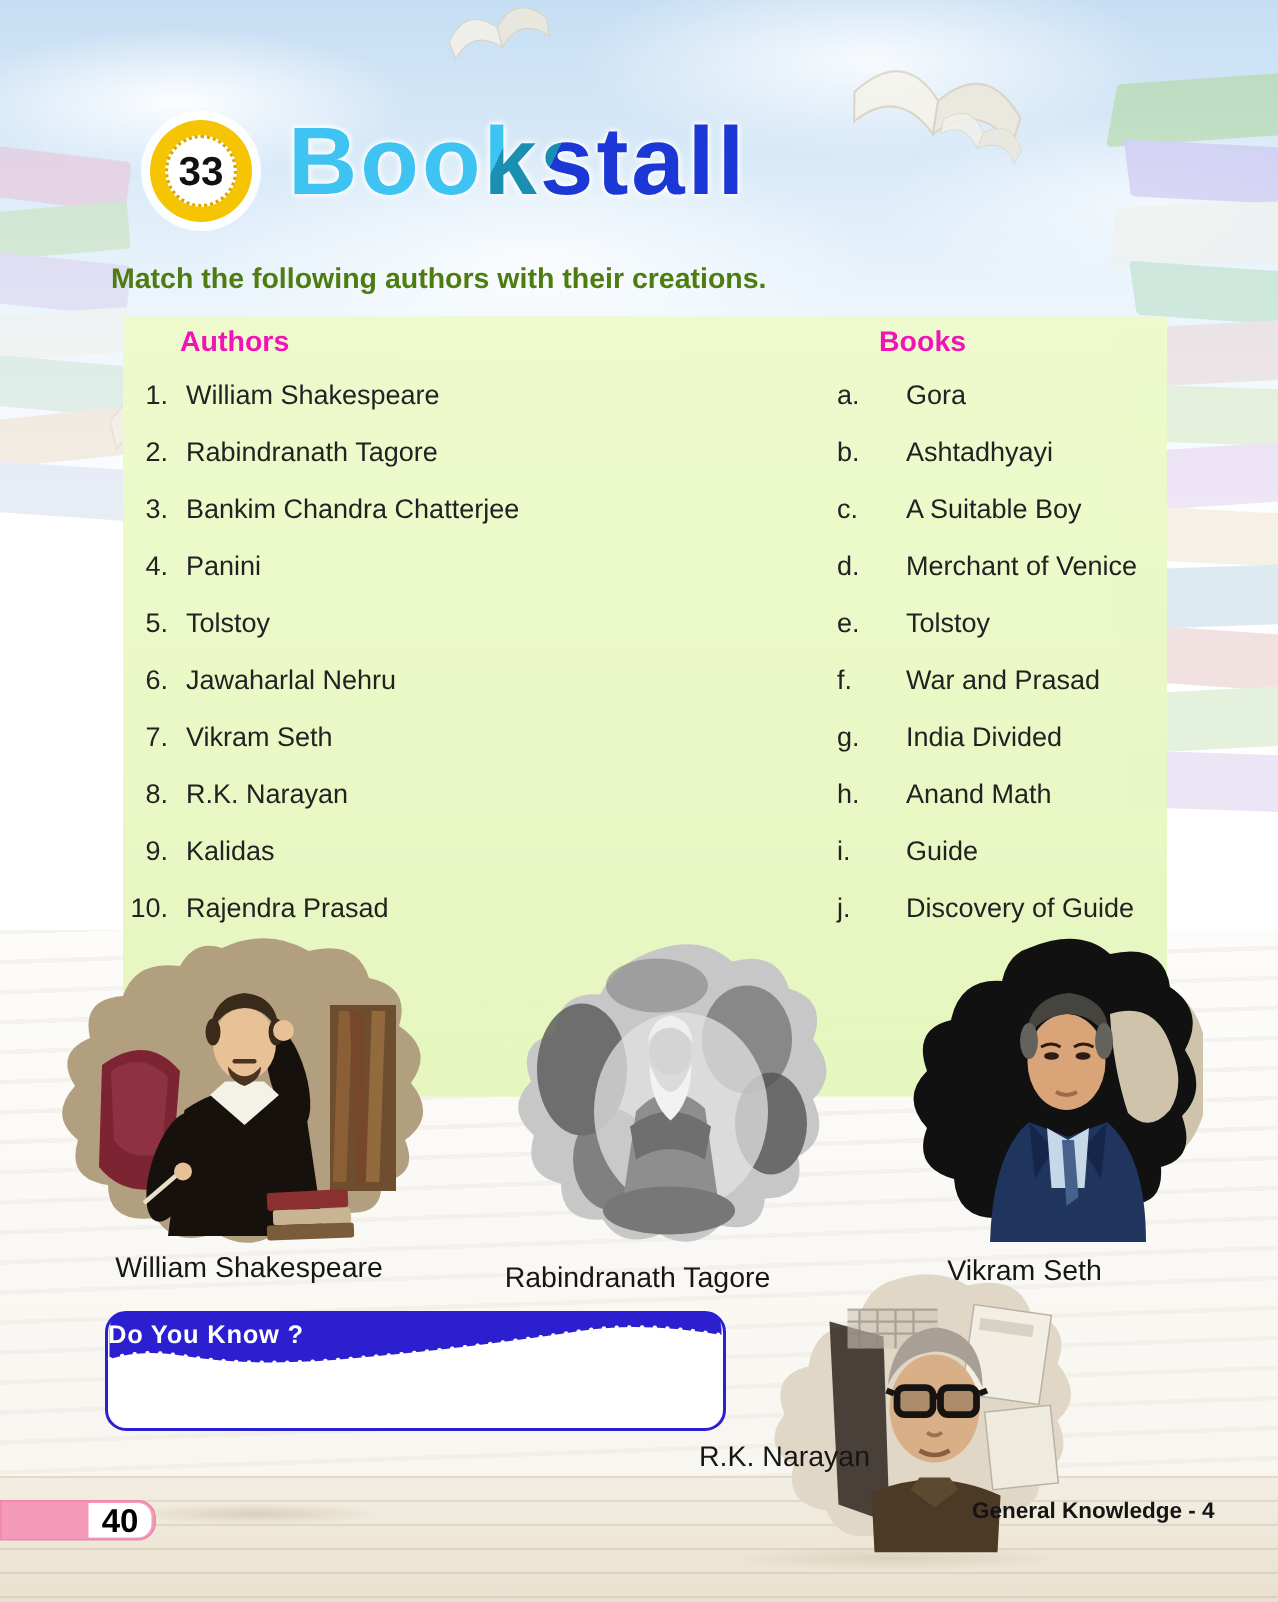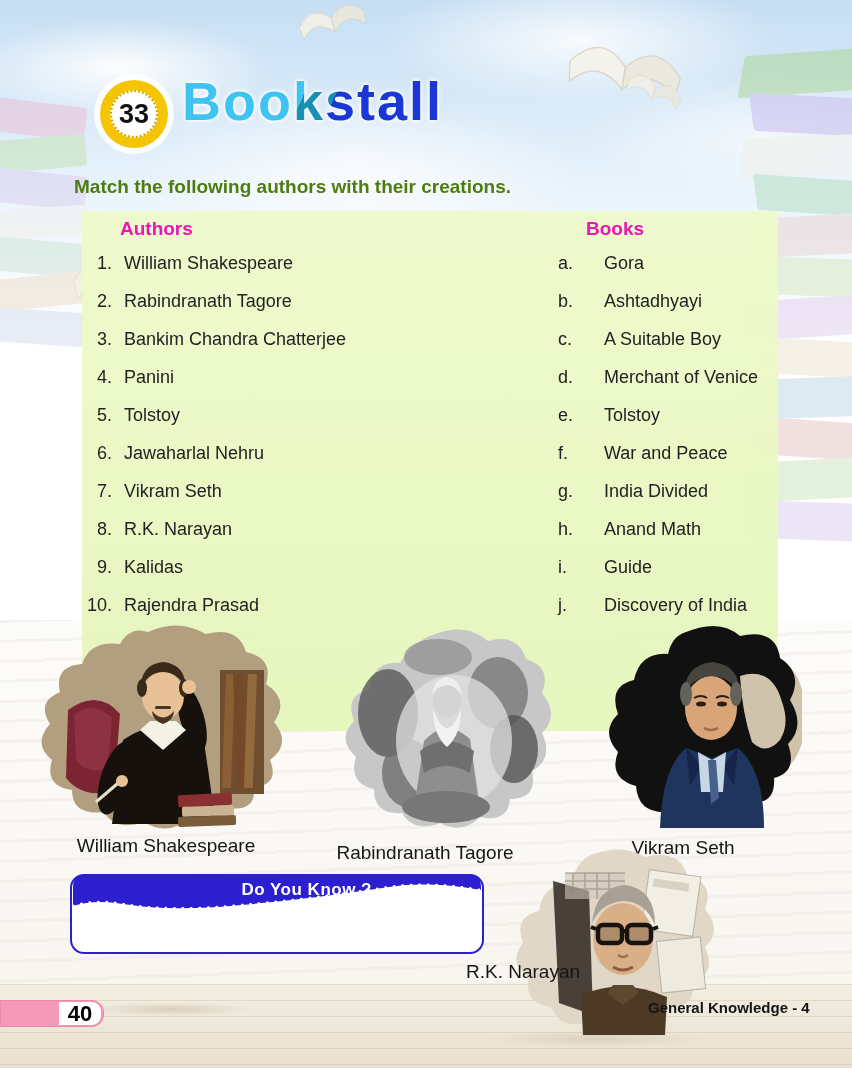--- a/index.html
+++ b/index.html
@@ -42,22 +42,22 @@
     background:#f5c402;box-shadow:0 0 0 6px rgba(255,255,255,.9);
     display:flex;align-items:center;justify-content:center;
   }
   .badge-inner{
     width:44px;height:44px;border-radius:50%;background:#fff;
     border:2px dotted #d9a800;
     display:flex;align-items:center;justify-content:center;
     font-size:27px;font-weight:bold;color:#111;
   }
   .title{
-    position:absolute;left:182px;top:70px;
-    font-size:54px;font-weight:800;letter-spacing:2px;
+    position:absolute;left:192px;top:70px;
+    font-size:64px;font-weight:800;letter-spacing:2px;
     background:linear-gradient(115deg,#3ec3f2 0 46%,#1a8fb2 46% 57%,#1b37d6 57% 100%);
     -webkit-background-clip:text;background-clip:text;color:transparent;
     filter:drop-shadow(0 0 2px #fff) drop-shadow(0 0 1px #fff);
   }
   .instruction{
     position:absolute;left:74px;top:176px;
     font-size:19px;font-weight:bold;color:#4d7c0f;
   }
   
   .panel{
@@ -79,21 +79,21 @@
   .portrait{position:absolute;}
   .caption{position:absolute;font-size:19px;color:#161616;text-align:center;}
   
   .dyk{
     position:absolute;left:70px;top:874px;width:414px;height:80px;
     background:#fff;border:2px solid #2b1fd0;border-radius:14px;z-index:5;
     box-sizing:border-box;
   }
   .dyk-wave{position:absolute;left:-1px;top:-1px;width:412px;height:40px;}
   .dyk-heading{
-    position:absolute;left:0;top:4px;width:300px;text-align:right;
+    position:absolute;left:0;top:4px;width:300px;text-align:left;
     color:#fff;font-weight:bold;font-size:17px;letter-spacing:.5px;
   }
   .dyk-text{
     position:absolute;left:8px;top:34px;width:396px;
     font-size:17.5px;line-height:1.42;color:#111;
     text-align:justify;
   }
   
   .page-tab{
     position:absolute;left:0;top:1000px;width:104px;height:27px;z-index:6;
@@ -229,37 +229,37 @@
       <div class="m-row">
           <span class="letter">d.</span>
           <span class="btitle">Merchant of Venice</span>
         </div>
       <div class="m-row">
           <span class="letter">e.</span>
           <span class="btitle">Tolstoy</span>
         </div>
       <div class="m-row">
           <span class="letter">f.</span>
-          <span class="btitle">War and Peace</span>
+          <span class="btitle">War and Prasad</span>
         </div>
       <div class="m-row">
           <span class="letter">g.</span>
           <span class="btitle">India Divided</span>
         </div>
       <div class="m-row">
           <span class="letter">h.</span>
           <span class="btitle">Anand Math</span>
         </div>
       <div class="m-row">
           <span class="letter">i.</span>
           <span class="btitle">Guide</span>
         </div>
       <div class="m-row">
           <span class="letter">j.</span>
-          <span class="btitle">Discovery of India</span>
+          <span class="btitle">Discovery of Guide</span>
         </div>
     </div>
   </div>
 
   <svg class="portrait" style="left:28px;top:618px;" width="272" height="218" viewBox="0 0 272 218">
     <path d="M120,14 Q150,0 178,16 Q210,8 218,34 Q246,40 238,66 Q262,82 246,104 Q264,126 242,142 Q252,166 226,170 Q228,194 200,190 Q188,212 160,202 Q138,218 116,204 Q88,214 76,194 Q44,198 44,172 Q16,168 24,142 Q4,126 22,106 Q8,84 32,74 Q26,48 54,46 Q62,22 92,26 Q102,8 120,14 Z" fill="#b29f80"></path>
     <path d="M40,92 Q70,70 92,96 L86,172 Q56,182 38,160 Z" fill="#7d2433"></path>
     <path d="M46,96 Q66,82 84,100 L80,150 Q60,158 48,142 Z" fill="#96384a" opacity=".7"></path>
     <rect x="192" y="52" width="44" height="124" fill="#6e4e2e"></rect>
     <rect x="196" y="56" width="9" height="114" fill="#8a5f36" transform="rotate(2 200 110)"></rect>

